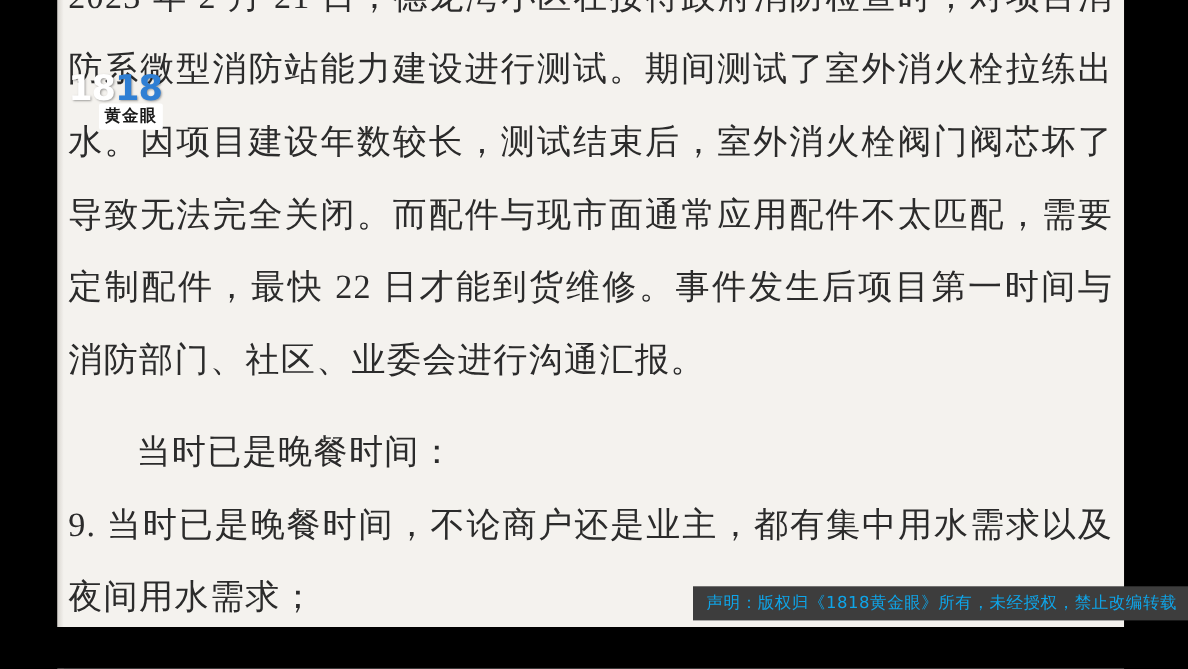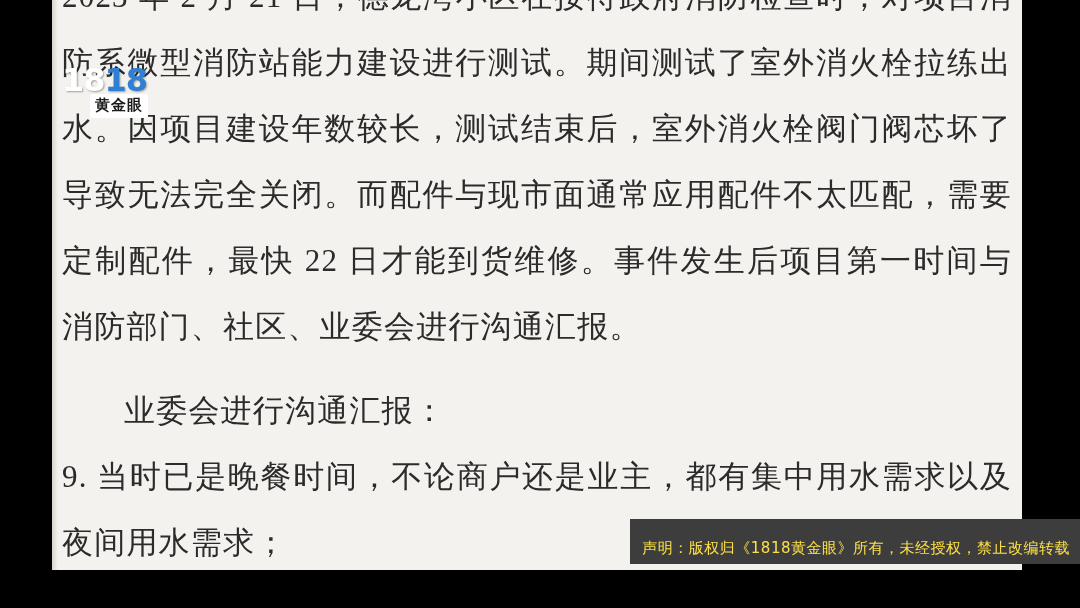--- a/index.html
+++ b/index.html
@@ -127,25 +127,25 @@
     border-radius: 2px;
     white-space: nowrap;
   }
 
   
   .copyright-banner {
     position: absolute;
     right: 0px;
     bottom: 44px;
     background: #3d3d3d;
-    color: #fde047;
+    color: #0ea5e9;
     font-family: "DejaVu Sans", sans-serif;
     font-size: 15px;
     line-height: 26px;
-    padding: 16px 10px 3px 12px;
+    padding: 2px 10px 3px 12px;
     white-space: nowrap;
     z-index: 12;
     letter-spacing: 0.5px;
     margin-top: 13px;
   }
   
   .bottom-strip {
     position: absolute;
     left: 0;
     bottom: 0;
@@ -167,21 +167,21 @@
 </style>
 </head>
 <body>
 
 <div class="screen">
 
   <div class="page">
     <div class="scan-edge"></div>
     <div class="page-inner">
       <p class="doc-text p1">2023 年 2 月 21 日，德龙湾小区在接待政府消防检查时，对项目消防系微型消防站能力建设进行测试。期间测试了室外消火栓拉练出水。因项目建设年数较长，测试结束后，室外消火栓阀门阀芯坏了导致无法完全关闭。而配件与现市面通常应用配件不太匹配，需要定制配件，最快 22 日才能到货维修。事件发生后项目第一时间与消防部门、社区、业委会进行沟通汇报。</p>
-      <p class="doc-text p2">业委会进行沟通汇报：</p>
+      <p class="doc-text p2">当时已是晚餐时间：</p>
       <p class="doc-text p3">9. 当时已是晚餐时间，不论商户还是业主，都有集中用水需求以及夜间用水需求；</p>
     </div>
   </div>
 
   <div class="bar-left"></div>
   <div class="bar-right"></div>
 
   <div class="watermark">
     <div class="wm-digits"><span>18</span><span class="blue">18</span></div>
     <div class="wm-label">黄金眼</div>

